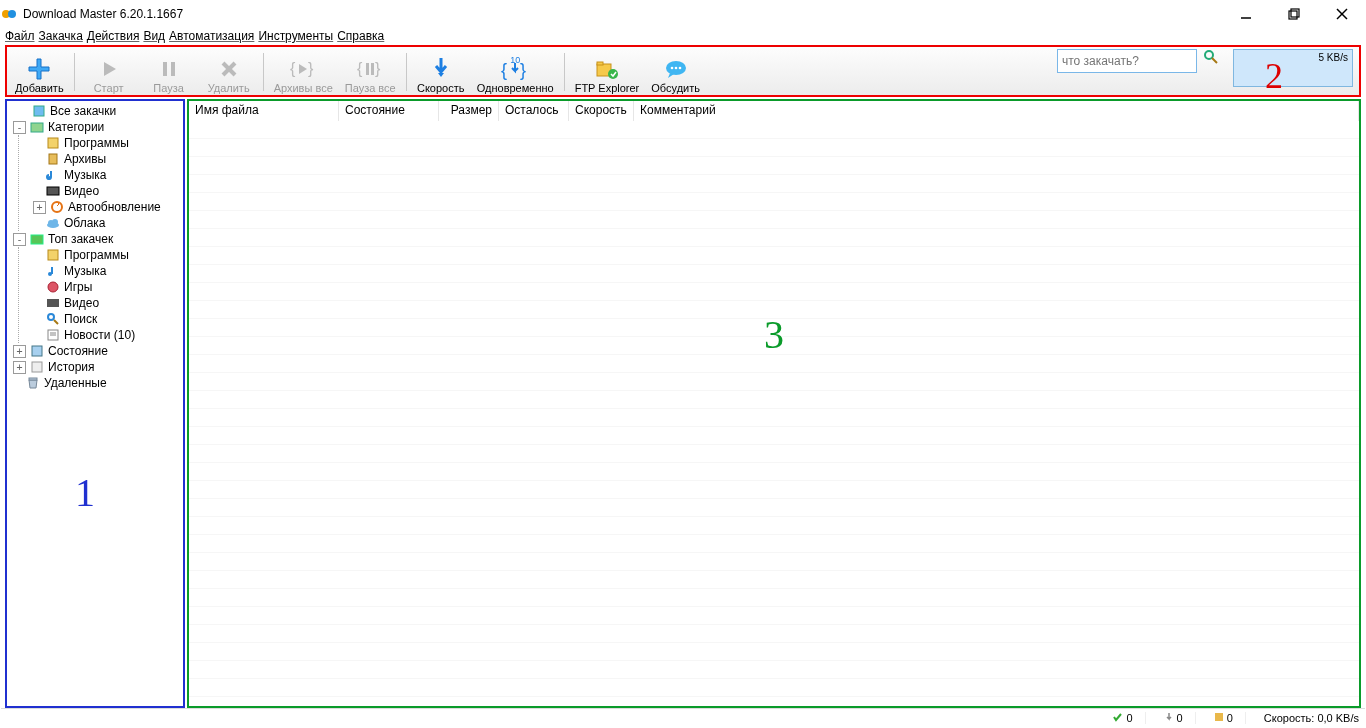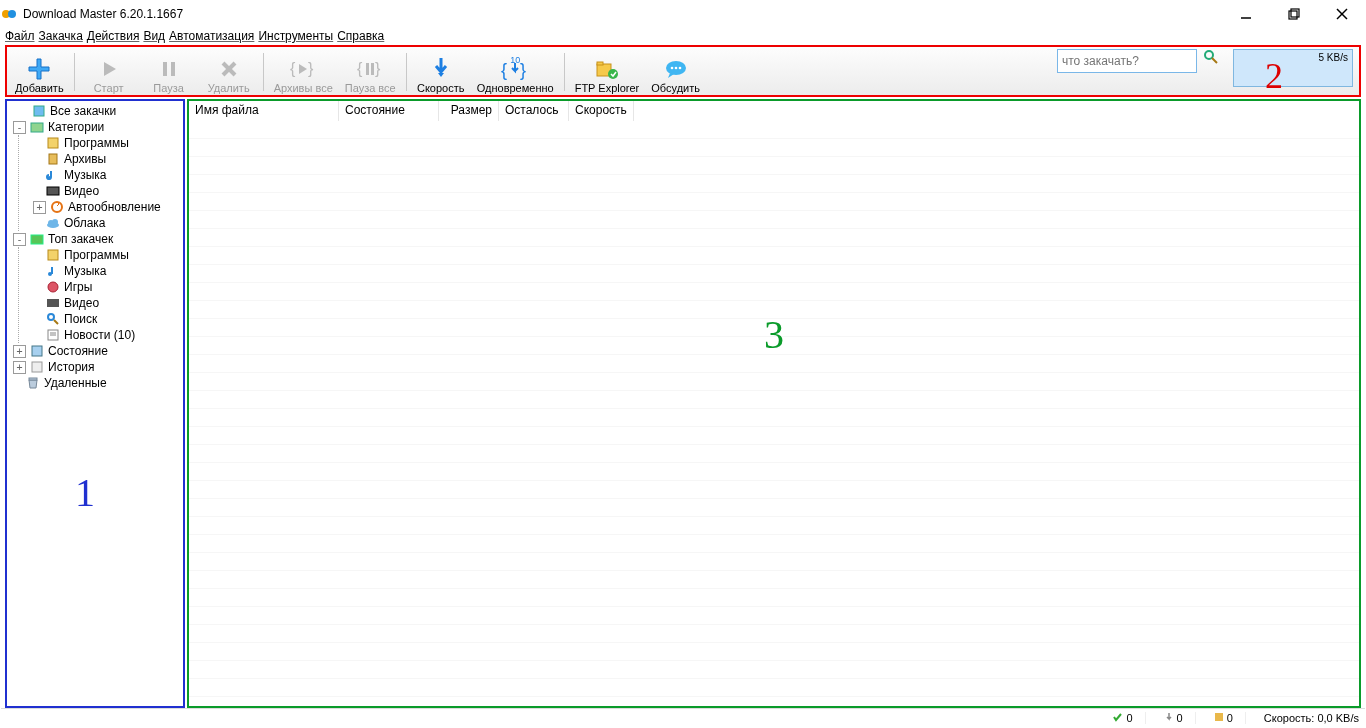--- a/index.html
+++ b/index.html
@@ -404,20 +404,21 @@
       <span class="overlay-1">1</span>
     </div>
 
     <div class="content-wrap">
       <div class="grid-header">
         <div class="col" style="width:150px">Имя файла</div>
         <div class="col" style="width:100px">Состояние</div>
         <div class="col" style="width:60px;text-align:right">Размер</div>
         <div class="col" style="width:70px">Осталось</div>
         <div class="col" style="width:65px">Скорость</div>
+        <div class="col" style="flex:1">Комментарий</div>
       </div>
       <div class="grid-body"></div>
       <span class="overlay-3">3</span>
     </div>
   </div>
 
   <div class="statusbar">
     <div class="status-item">
       <span><svg width="10" height="10">
             <path d="M1 5l2 3 5-6" fill="none" stroke="#3a3" stroke-width="2"></path>

